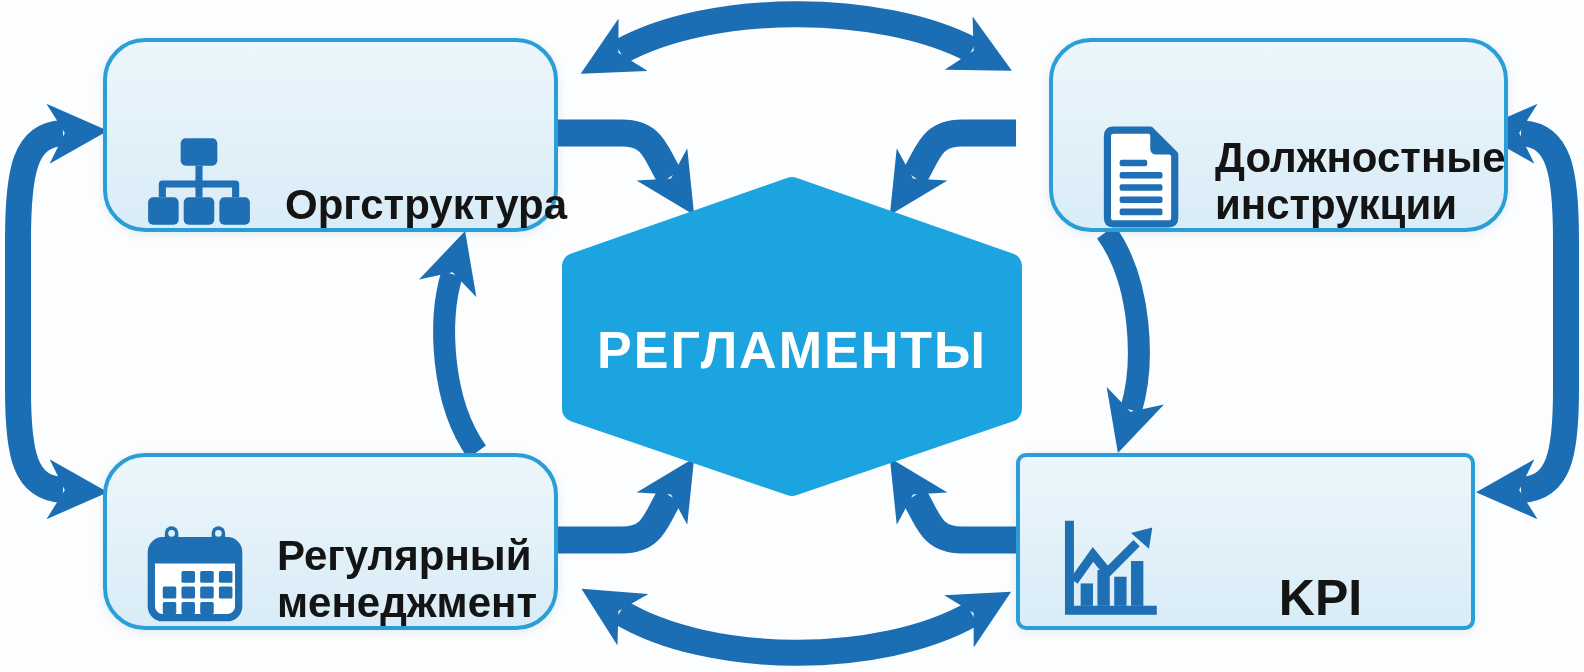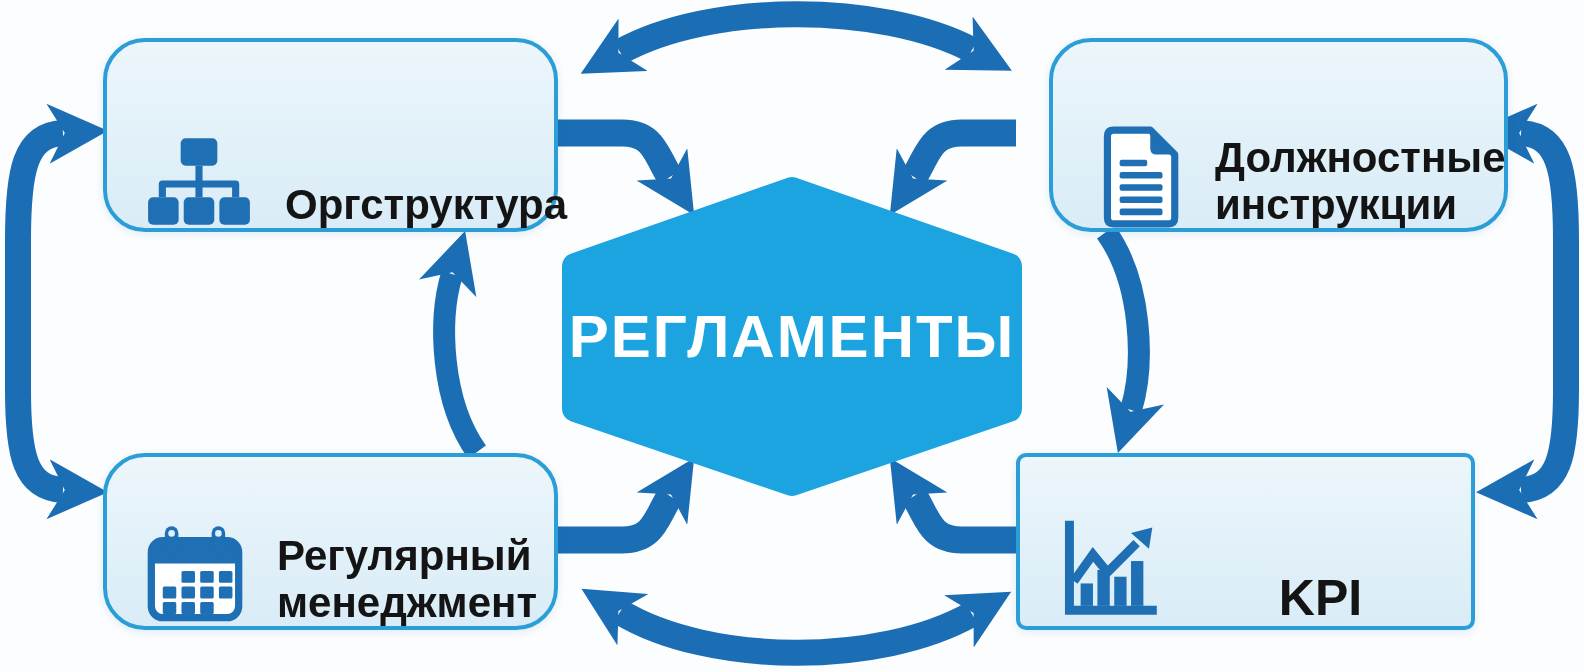--- a/index.html
+++ b/index.html
@@ -29,23 +29,23 @@
     color:var(--label-text,#141414);font-weight:700;line-height:1.12;
     font-size:42px;flex:1;
   }
   .label.centered{text-align:center;}
   .label.big{font-size:50px;}
   .icon{flex:0 0 auto;display:block;}
   .ic-fill{fill:var(--icon,#1e6fb3);}
   .ic-stroke{fill:none;stroke:var(--icon,#1e6fb3);}
   .ic-paper{fill:#ffffff;stroke:var(--icon,#1e6fb3);}
   .hex-label{
-    position:absolute;left:568px;top:183px;width:448px;height:307px;z-index:2;
+    position:absolute;left:568px;top:196px;width:448px;height:307px;z-index:2;
     display:flex;align-items:center;justify-content:center;
-    color:var(--center-text,#ffffff);font-weight:700;font-size:60px;letter-spacing:2px;
+    color:var(--center-text,#ffffff);font-weight:700;font-size:52px;letter-spacing:2px;
   }
 </style>
 </head>
 <body>
 
 <div class="canvas">
 
   <svg class="layer" viewBox="0 0 1584 672" xmlns="http://www.w3.org/2000/svg">
     <defs>
       <marker id="ah" viewBox="0 0 10 10" refX="2.5" refY="5" markerWidth="60" markerHeight="60" orient="auto-start-reverse" markerUnits="userSpaceOnUse">

